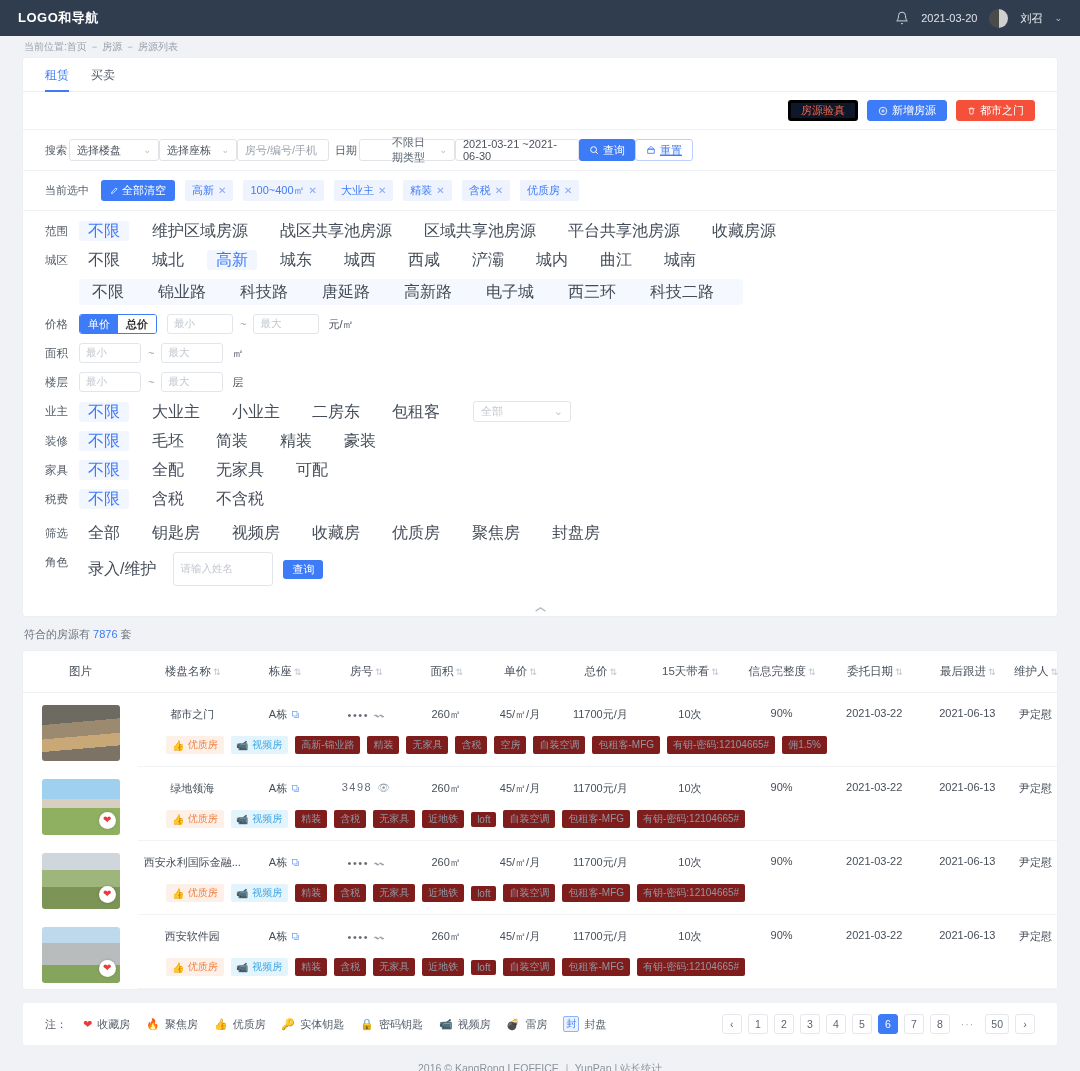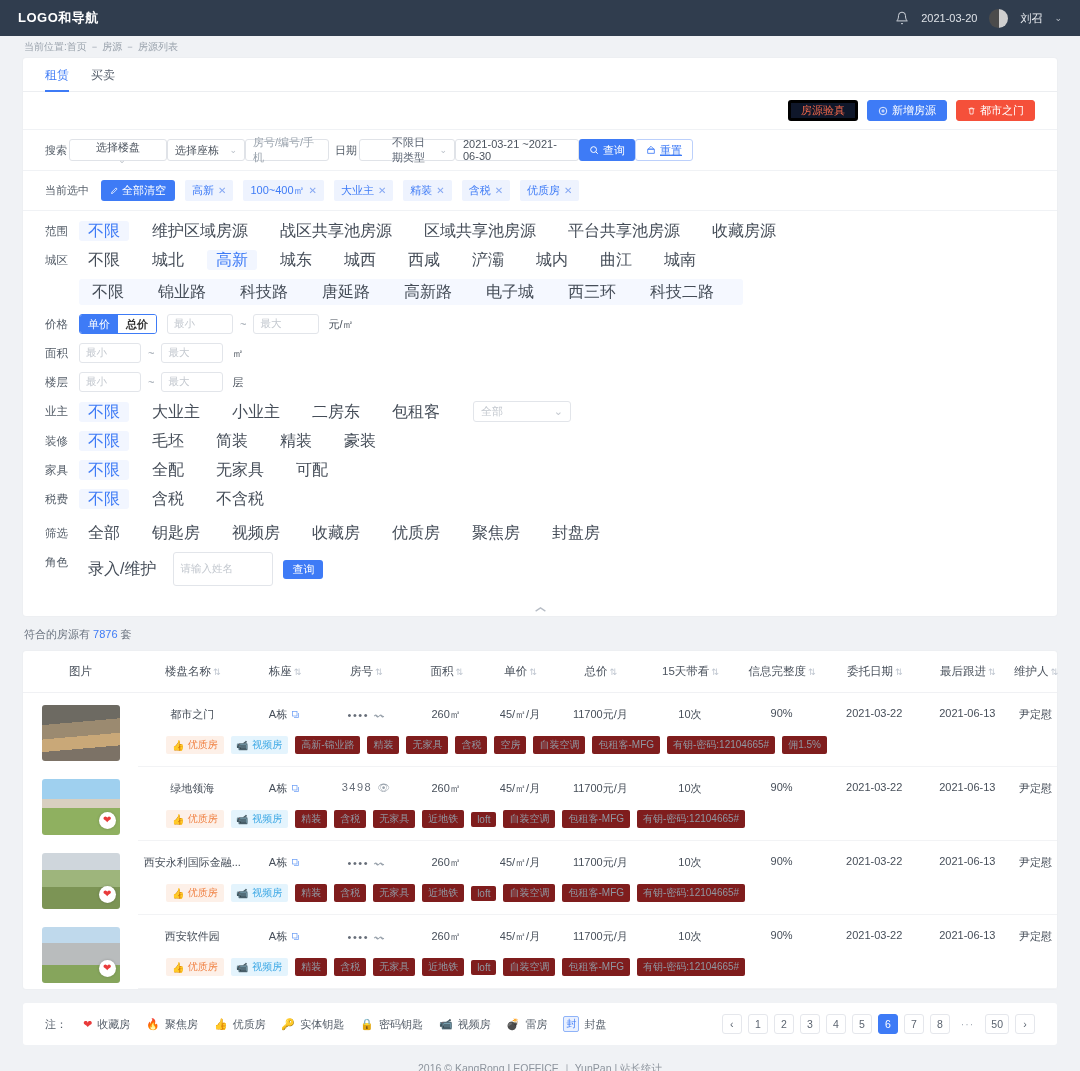--- a/index.html
+++ b/index.html
@@ -102,23 +102,23 @@
   }
   .lbl { color: #555e69; font-size: 11px; margin-right: 2px; }
   .select, .text-input {
     height: 22px; border: 1px solid #e0e3e8; border-radius: 3px;
     display: inline-flex; align-items: center; padding: 0 7px;
     font-size: 11px; color: #9aa3ad; background: #fff; position: relative;
   }
   .select { justify-content: space-between; }
   .select .sel-text { color: #6b7holder; color:#5c6573; }
   .select .arrow { color: #bac0c8; font-size: 9px; margin-left: 8px; }
-  .w-building { width: 98px; flex-direction: column; }
+  .w-building { width: 90px; }
   .w-block { width: 78px; }
-  .w-house { width: 84px; }
+  .w-house { width: 92px; }
   .w-datetype { width: 96px; padding-left: 32px; }
   .w-daterange { width: 124px; color: #5c6573; }
   .btn-query { background: #3e7bf6; color: #fff; height: 22px; padding: 0 10px; border-radius: 3px; font-size: 11px; display: inline-flex; align-items: center; gap: 4px; cursor: pointer;}
   .btn-reset { background: #fff; color: #3e7bf6; border: 1px solid #bcd0fb; height: 22px; padding: 0 10px; border-radius: 3px; font-size: 11px; display: inline-flex; align-items: center; gap: 4px; cursor: pointer;}
 
   
   .selected-row {
     display: flex; align-items: center; gap: 10px; padding: 9px 22px;
     border-bottom: 1px solid #f0f2f5;
   }

